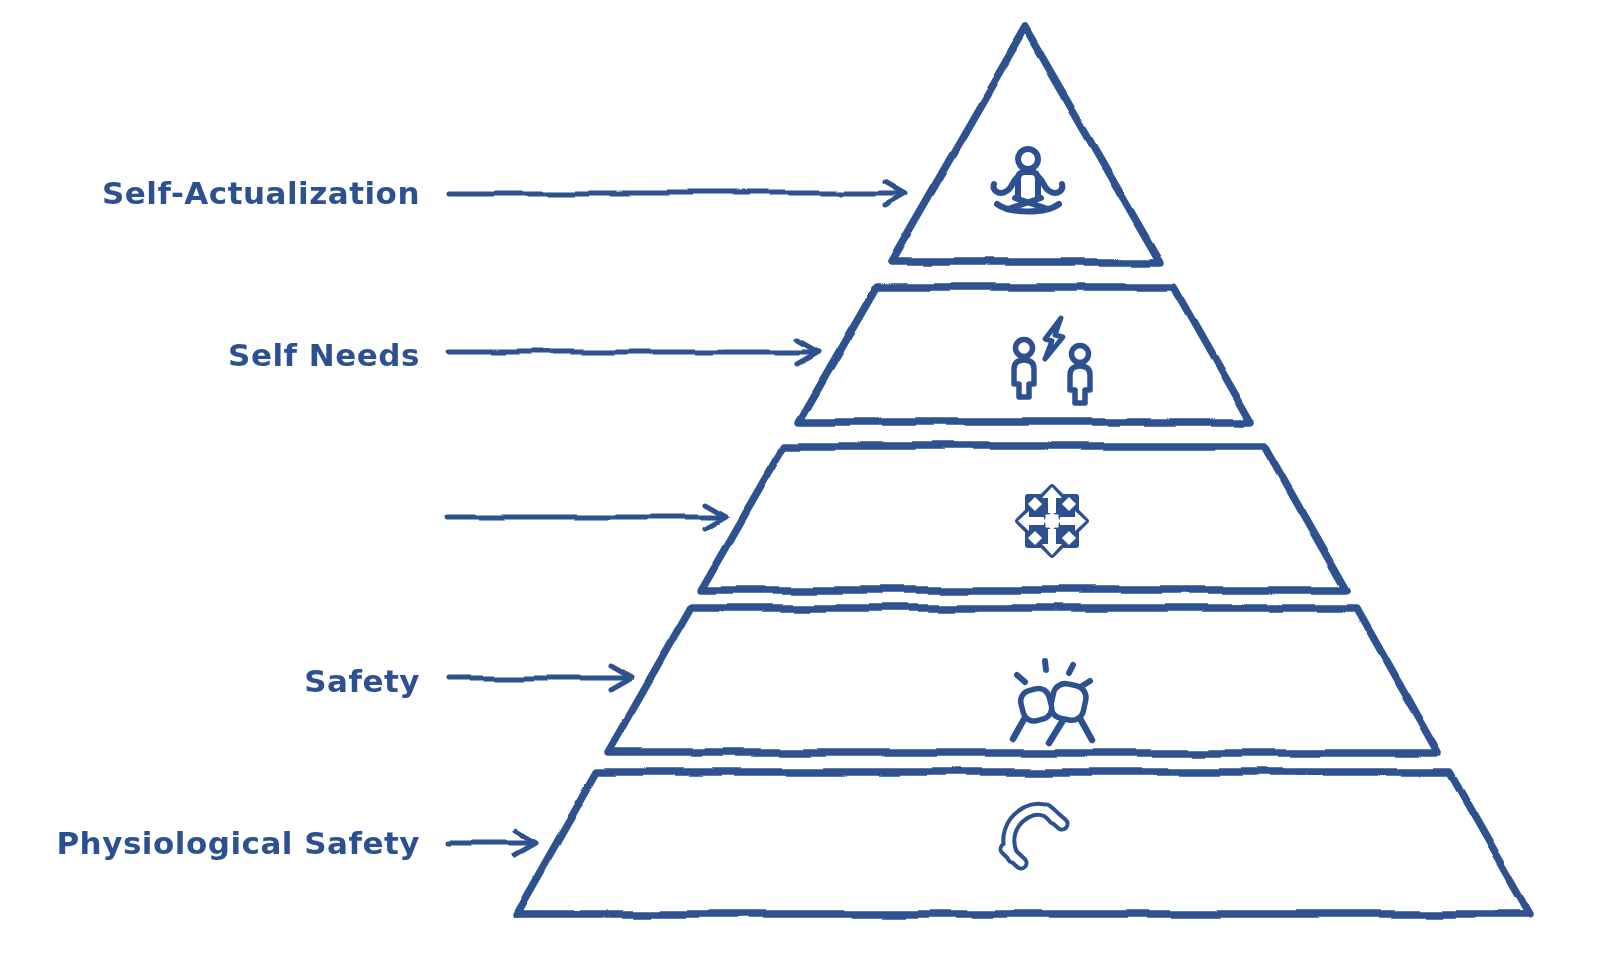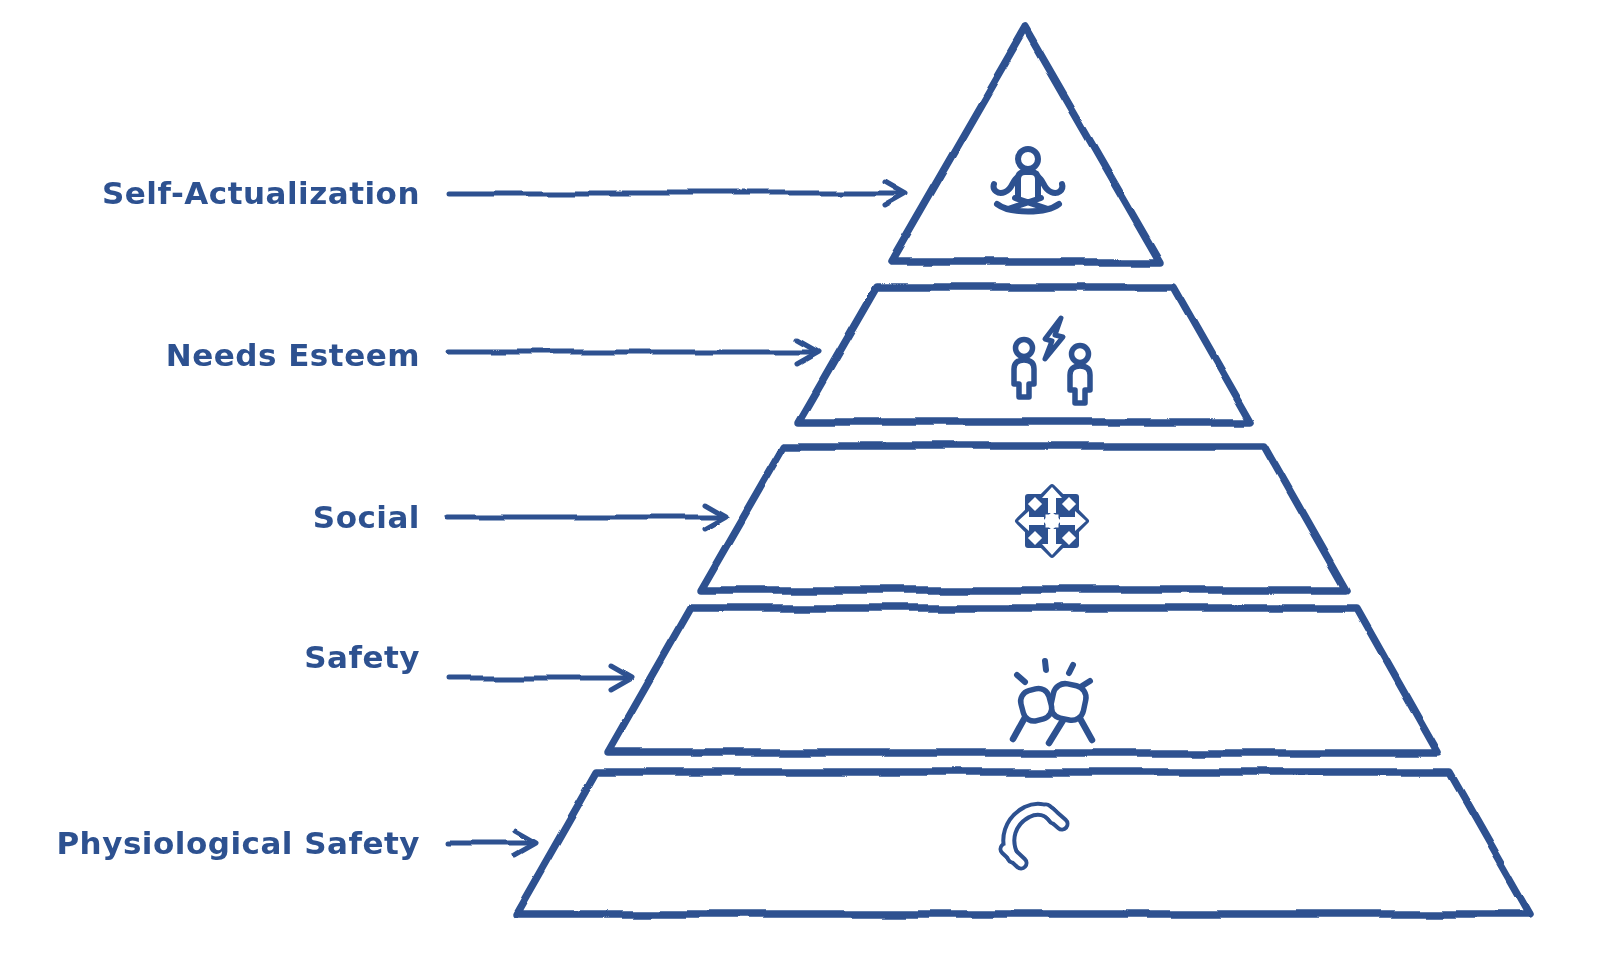--- a/index.html
+++ b/index.html
@@ -18,40 +18,39 @@
     font-size:31px;
     font-weight:600;
     line-height:42px;
     letter-spacing:.5px;
     color:var(--ink,#2d5190);
     white-space:nowrap;
   }
   .lbl-sa{top:172px;}
   .lbl-se{top:334px;}
   .lbl-so{top:496px;}
-  .lbl-sf{top:636px;}
+  .lbl-sf{top:660px;}
   .lbl-ph{top:822px;}
   .icon-text{
     position:absolute;
     left:1038px;top:854px;
     font-size:35px;
     font-weight:600;
     color:var(--ink,#2d5190);
     letter-spacing:2px;
   }
   svg.scene{position:absolute;inset:0;}
 </style>
 </head>
 <body>
 
 <div class="canvas">
 
   <div class="label lbl-sa">Self-Actualization</div>
-  <div class="label lbl-se">Needs Esteem</div>
-  <div class="label lbl-so">Social</div>
+  <div class="label lbl-se">Self Needs</div>
   <div class="label lbl-sf">Safety</div>
   <div class="label lbl-ph">Physiological Safety</div>
 
   <div class="icon-text">911</div>
 
   <svg class="scene" viewBox="0 0 1611 968">
     <defs>
       <filter id="rough" x="-10%" y="-10%" width="120%" height="120%">
         <feTurbulence type="fractalNoise" baseFrequency="0.013" numOctaves="2" seed="7" result="n"></feTurbulence>
         <feDisplacementMap in="SourceGraphic" in2="n" scale="7" xChannelSelector="R" yChannelSelector="G"></feDisplacementMap>

